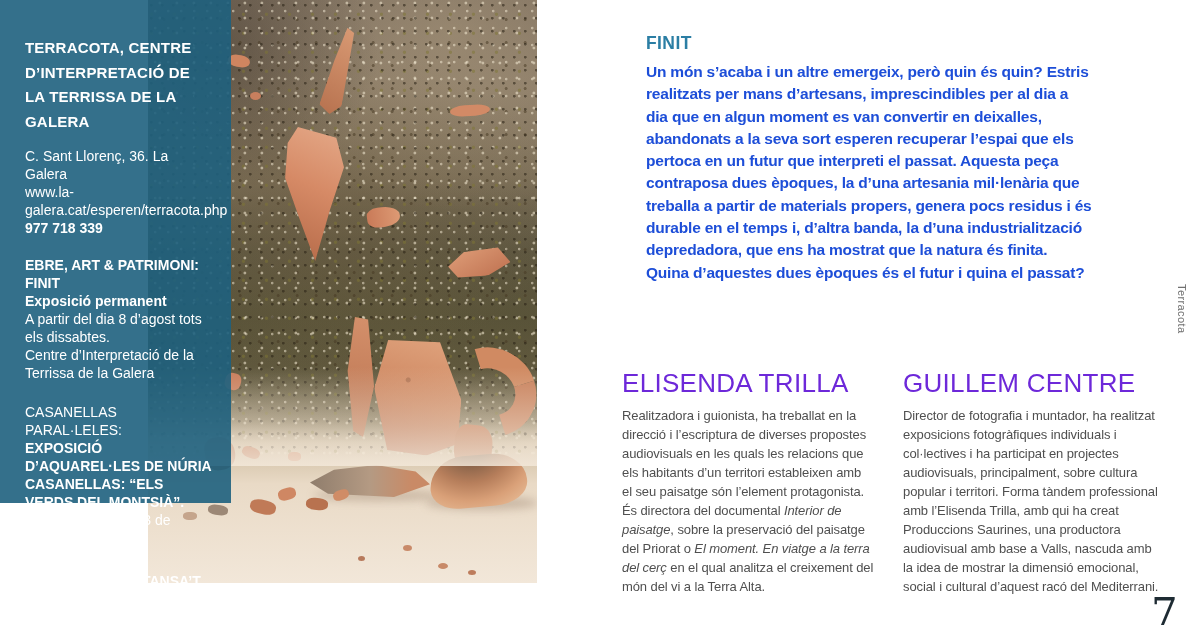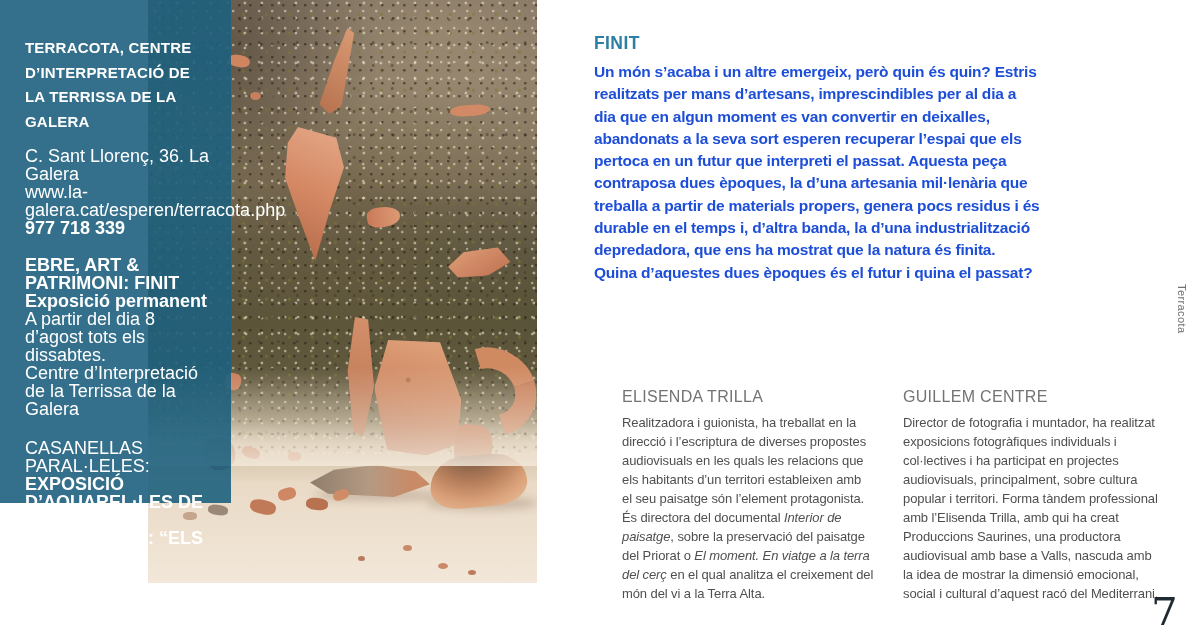--- a/index.html
+++ b/index.html
@@ -83,34 +83,34 @@
   .f8 { left:140px; top:452px; width:13px; height:9px;  background:#cd8462; }
   .s1 { left:290px; top:563px; width:10px; height:6px;  background:#c88a68; border-radius:50%; }
   .s2 { left:320px; top:570px; width:8px;  height:5px;  background:#bd7c5c; border-radius:50%; }
   .s3 { left:255px; top:545px; width:9px;  height:6px;  background:#c98a69; border-radius:50%; }
   .s4 { left:210px; top:556px; width:7px;  height:5px;  background:#b77a5c; border-radius:50%; }
 
   
   .sidebar { position:absolute; left:0; top:0; width:231px; height:503px; z-index:3;
     background:rgba(30,97,126,0.9); color:#fff; padding:36px 18px 0 25px; }
   .sidebar h1 { font-size:15px; line-height:24.5px; font-weight:700; letter-spacing:.2px; margin-bottom:13px; }
-  .sidebar p { font-size:18px; line-height:18px; font-weight:400; }
+  .sidebar p { font-size:14px; line-height:18px; font-weight:400; }
   .sidebar .bold { font-weight:700; }
   .sidebar .gap1 { margin-top:19px; }
   .sidebar .gap2 { margin-top:21px; }
   .sidebar .gap3 { margin-top:7px; }
 
   
-  .main { position:absolute; left:594px; top:33px; width:448px; z-index:2; }
+  .main { position:absolute; left:646px; top:33px; width:448px; z-index:2; }
   .main h2 { font-size:17.5px; font-weight:700; color:#2b7ea4; letter-spacing:.4px; margin-bottom:7px; }
   .intro { font-size:15.5px; line-height:22.3px; font-weight:700; letter-spacing:-.2px; color:#1d4ed8; }
   .cols { position:absolute; left:622px; top:368px; width:539px; display:flex; gap:29px; z-index:2; }
   .bio  { width:252px; }
   .bio.b2 { width:258px; }
-  .bio h3 { font-size:16px; font-weight:400; color:#737373; letter-spacing:.3px; margin-bottom:7px;margin-top:20px; }
+  .bio h3 { font-size:26px; font-weight:400; color:#6d28d9; letter-spacing:.3px; margin-bottom:7px; }
   .bio p  { font-size:13px; line-height:19px; color:#4f4f4f; letter-spacing:-.1px; }
   .bio p i { font-style:italic; }
 
   .side-label { position:absolute; right:12px; top:284px; writing-mode:vertical-rl;
     font-size:11px; color:#707070; letter-spacing:.4px; z-index:4; }
   .page-num { position:absolute; left:1151px; top:589px; font-family:"DejaVu Serif", serif;
     font-size:42px; font-weight:400; color:#1e2b33; z-index:4; }
 </style>
 </head>
 <body>

